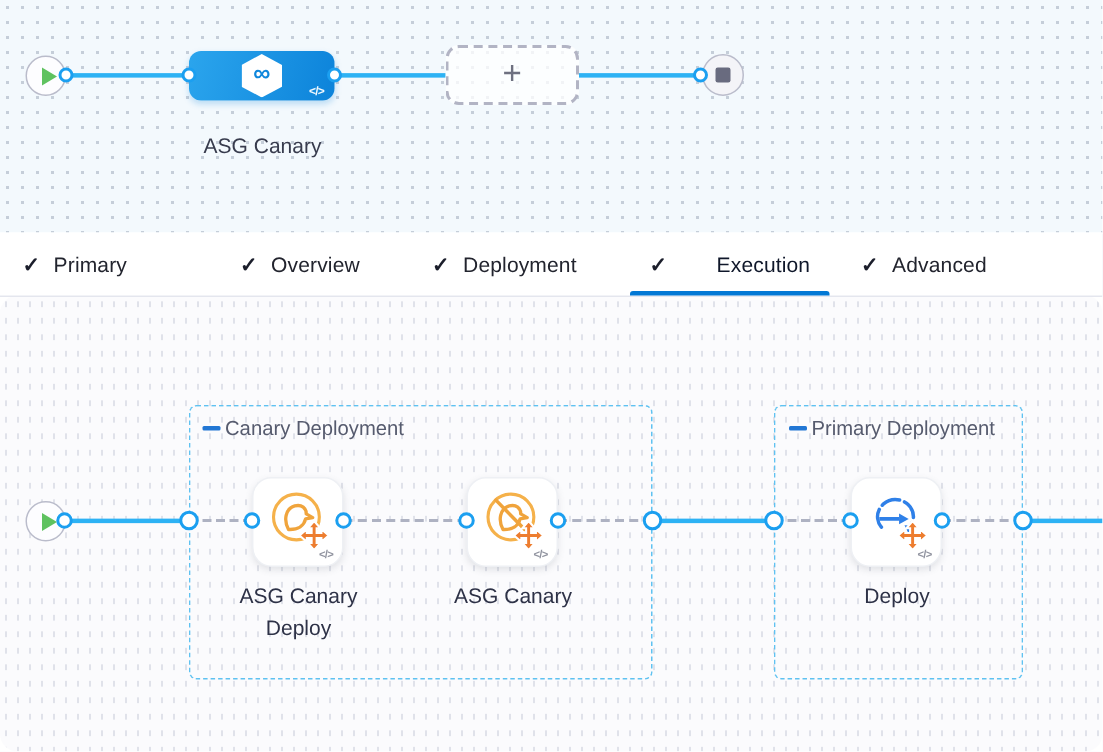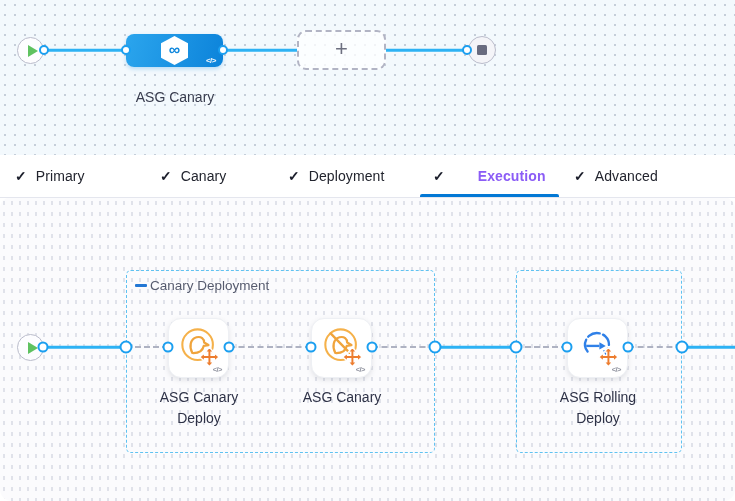--- a/index.html
+++ b/index.html
@@ -19,21 +19,21 @@
   .tab-bar{
     position:relative;width:735px;height:42px;background:#ffffff;
     box-shadow:0 1px 0 #e4e6ee;z-index:3;
   }
   .tab{
     position:absolute;top:0;height:100%;display:flex;align-items:center;
     padding:0 13px;cursor:pointer;box-sizing:border-box;
   }
   .tab .check{font-size:14px;font-weight:700;color:#1b1e2b;margin-right:9px;}
   .tab .tab-label{font-size:14px;color:#22242e;letter-spacing:.1px;}
-  .tab.active .tab-label{font-weight:700;color:#8b5cf6;padding-left:24px;}
+  .tab.active .tab-label{font-weight:400;color:#0f172a;padding-left:24px;}
   .tab.active::after{
     content:"";position:absolute;left:0;right:0;bottom:0;height:3px;
     background:#0278d5;border-radius:2px 2px 0 0;
   }
   
   .exec-canvas{
     position:relative;width:735px;height:304px;
     background-color:#fbfbfd;
     background-image:radial-gradient(0.9px 2.2px at 4px 6px,#e0e2ea 97%,transparent 100%);
     background-size:8px 11px;
@@ -145,21 +145,21 @@
   <div class="canvas-label" style="left:105px;top:89px;">ASG Canary</div>
 </div>
 
 <div class="tab-bar">
   <div class="tab" style="left:2px;">
     <span class="check">✓</span>
     <span class="tab-label">Primary</span>
   </div>
   <div class="tab" style="left:147px;">
     <span class="check">✓</span>
-    <span class="tab-label">Canary</span>
+    <span class="tab-label">Overview</span>
   </div>
   <div class="tab" style="left:275px;">
     <span class="check">✓</span>
     <span class="tab-label">Deployment</span>
   </div>
   <div class="tab active" style="left:420px;">
     <span class="check">✓</span>
     <span class="tab-label">Execution</span>
   </div>
   <div class="tab" style="left:561px;">
@@ -183,20 +183,24 @@
     <span class="play-tri"></span>
   </div>
 
   <div class="group-box" style="left:126px;top:73px;width:309px;height:183px;"></div>
   <div class="group-title" style="left:135px;top:81px;">
     <span class="dash"></span>
     <span class="gt-label">Canary Deployment</span>
   </div>
 
   <div class="group-box" style="left:516px;top:73px;width:166px;height:183px;"></div>
+  <div class="group-title" style="left:526px;top:81px;">
+    <span class="dash"></span>
+    <span class="gt-label">Primary Deployment</span>
+  </div>
 
   <div class="step-card" style="left:168px;top:121px;">
     <svg width="50" height="50" viewBox="0 0 36 36">
       <circle cx="17" cy="15.6" r="11" fill="none" stroke="#f5b14a" stroke-width="1.5"></circle>
       <path d="M13.2 21.6 C10.8 17.2 11.6 11.6 16.2 10.3 C19.6 9.4 21.8 11.5 21.7 14.1 L24.8 15.9 L21.4 16.5 C20.7 19.6 17.9 21.8 13.2 21.6 Z" fill="#ffffff" stroke="#f0a43c" stroke-width="1.6" stroke-linejoin="round"></path>
       <path transform="translate(25.5,24.5)" d="M0 -7 L3 -3.5 L1.2 -3.5 L1.2 -1.2 L3.5 -1.2 L3.5 -3 L7 0 L3.5 3 L3.5 1.2 L1.2 1.2 L1.2 3.5 L3 3.5 L0 7 L-3 3.5 L-1.2 3.5 L-1.2 1.2 L-3.5 1.2 L-3.5 3 L-7 0 L-3.5 -3 L-3.5 -1.2 L-1.2 -1.2 L-1.2 -3.5 L-3 -3.5 Z" fill="#ed7d2f" stroke="#ffffff" stroke-width="1"></path>
     </svg>
     <span class="code-glyph-gray">&lt;/&gt;</span>
   </div>
 
@@ -234,16 +238,15 @@
   <div class="port lg" style="left:682px;top:150px;"></div>
 
   <div class="step-label" style="left:129px;top:190px;">
     <div>ASG Canary</div>
     <div>Deploy</div>
   </div>
   <div class="step-label" style="left:272px;top:190px;">
     <div>ASG Canary</div>
   </div>
   <div class="step-label" style="left:528px;top:190px;">
-    <div>ASG Rolling</div>
     <div>Deploy</div>
   </div>
 </div>
 
 </body></html>

